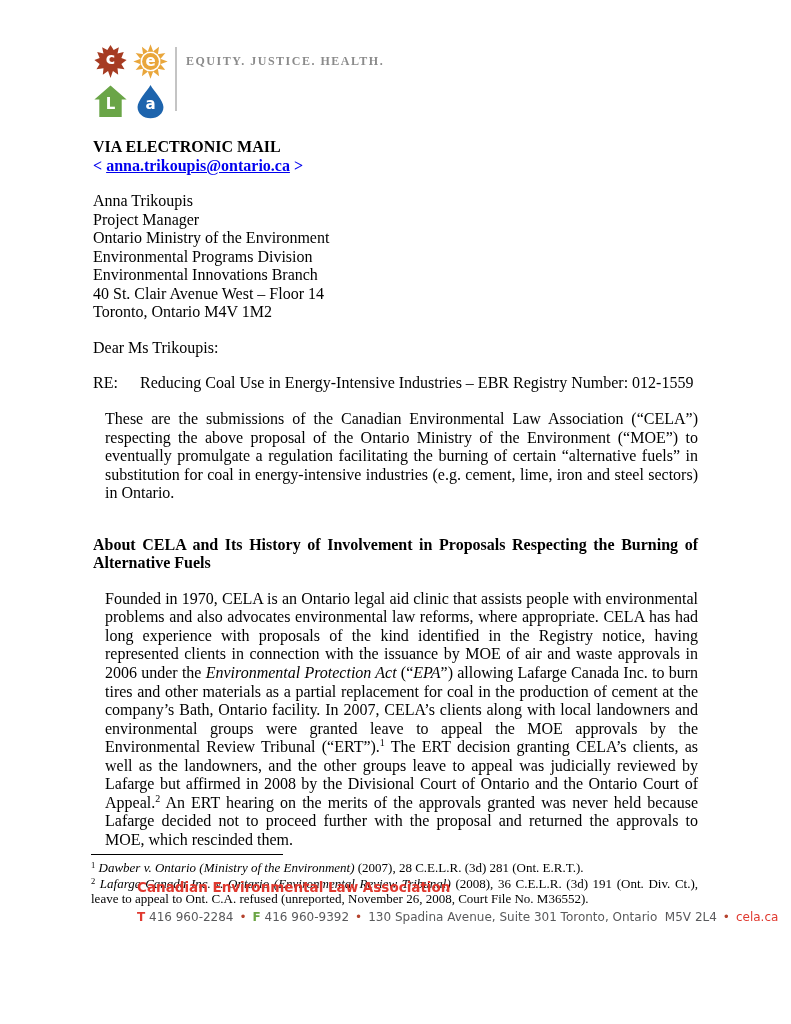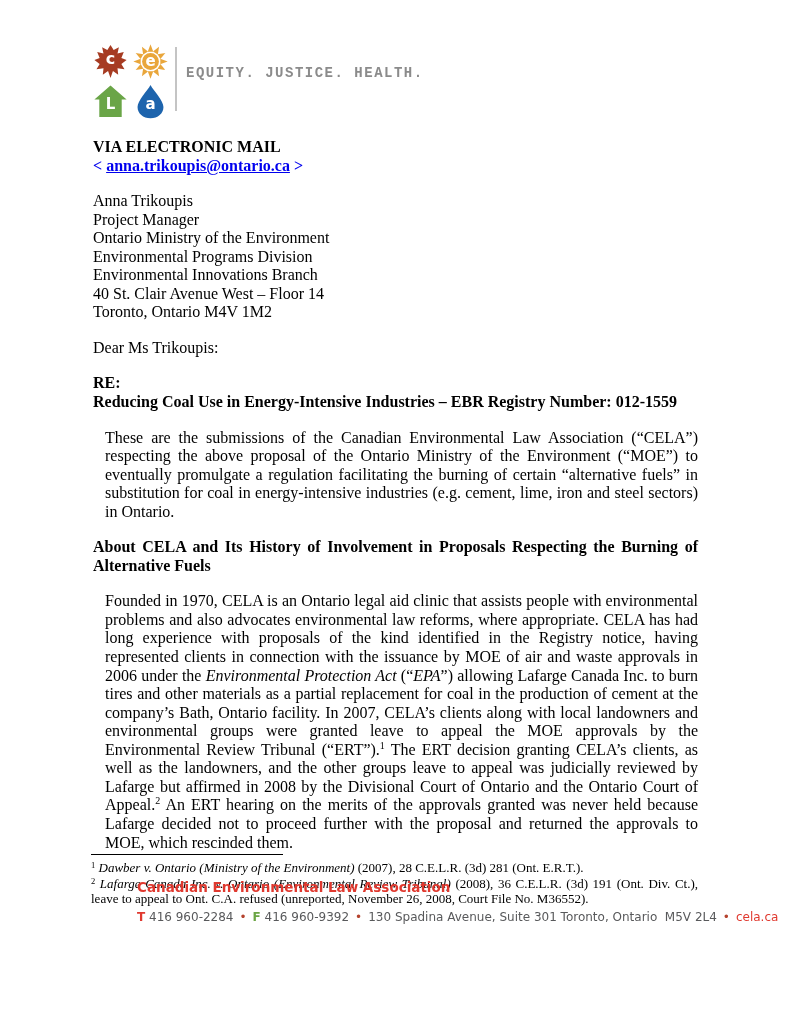--- a/index.html
+++ b/index.html
@@ -19,39 +19,39 @@
     color:#fff; font-family:"DejaVu Sans", sans-serif; font-weight:bold; font-size:18px;
   }
   .badge.b-leaf .letter { font-size:16px; padding-bottom:4px; }
   .badge.b-sun  .letter { font-size:15px; }
   .badge.b-house .letter { font-size:15px; padding-top:6px; }
   .badge.b-drop .letter { font-size:15px; padding-top:6px; }
   .logo-sep { width:2px; height:64px; background:#c4c4c4; margin:3px 9px 0 7px; }
   .logo-text { padding-top:1px; }
   .logo-name { font-family:"DejaVu Sans", sans-serif; font-weight:bold; color:#b5432e;
                font-size:16.5px; line-height:1.12; }
-  .logo-tagline { font-family:Liberation Mono, monospace; font-weight:bold; color:#8b8b8b;
-                  font-size:14px; letter-spacing:1.5px; margin-top:20px; }
+  .logo-tagline { font-family:Liberation Serif, serif; font-weight:bold; color:#8b8b8b;
+                  font-size:12px; letter-spacing:1.5px; margin-top:10px; }
 
   
   .via { font-weight:bold; }
   .email-line { font-weight:bold; color:#0000ee; white-space:pre; }
   .email-line a { color:#0000ee; text-decoration:underline; }
   .date { margin-top:17px; }
   .recipient { margin-top:17px; }
   .salutation { margin-top:17px; }
 
   
-  .re-block { display:flex; margin-top:17px; font-weight:bold;flex-direction:column; }
+  .re-block { display:flex; margin-top:17px; font-weight:normal; }
   .re-label { width:47px; flex:none; }
   .re-subject { flex:1; text-align:justify; }
 
   
   .para { margin:17px 0 0 12px; text-align:justify; }
-  .heading { margin:17px 0 0 0; font-weight:bold; text-align:justify; }
+  .heading { margin:33px 0 0 0; font-weight:bold; text-align:justify; }
   .it { font-style:italic; }
   .sup { font-size:10px; vertical-align:6px; line-height:0; }
 
   
   .footnote-area { position:absolute; left:91px; right:93px; top:854px;
                    font-size:13px; line-height:1.2; }
   .fn-rule { width:192px; border-top:1px solid #000; margin-bottom:5px; }
   .fn { text-align:justify; }
   .fn .sup { font-size:8.5px; vertical-align:4px; }
 

